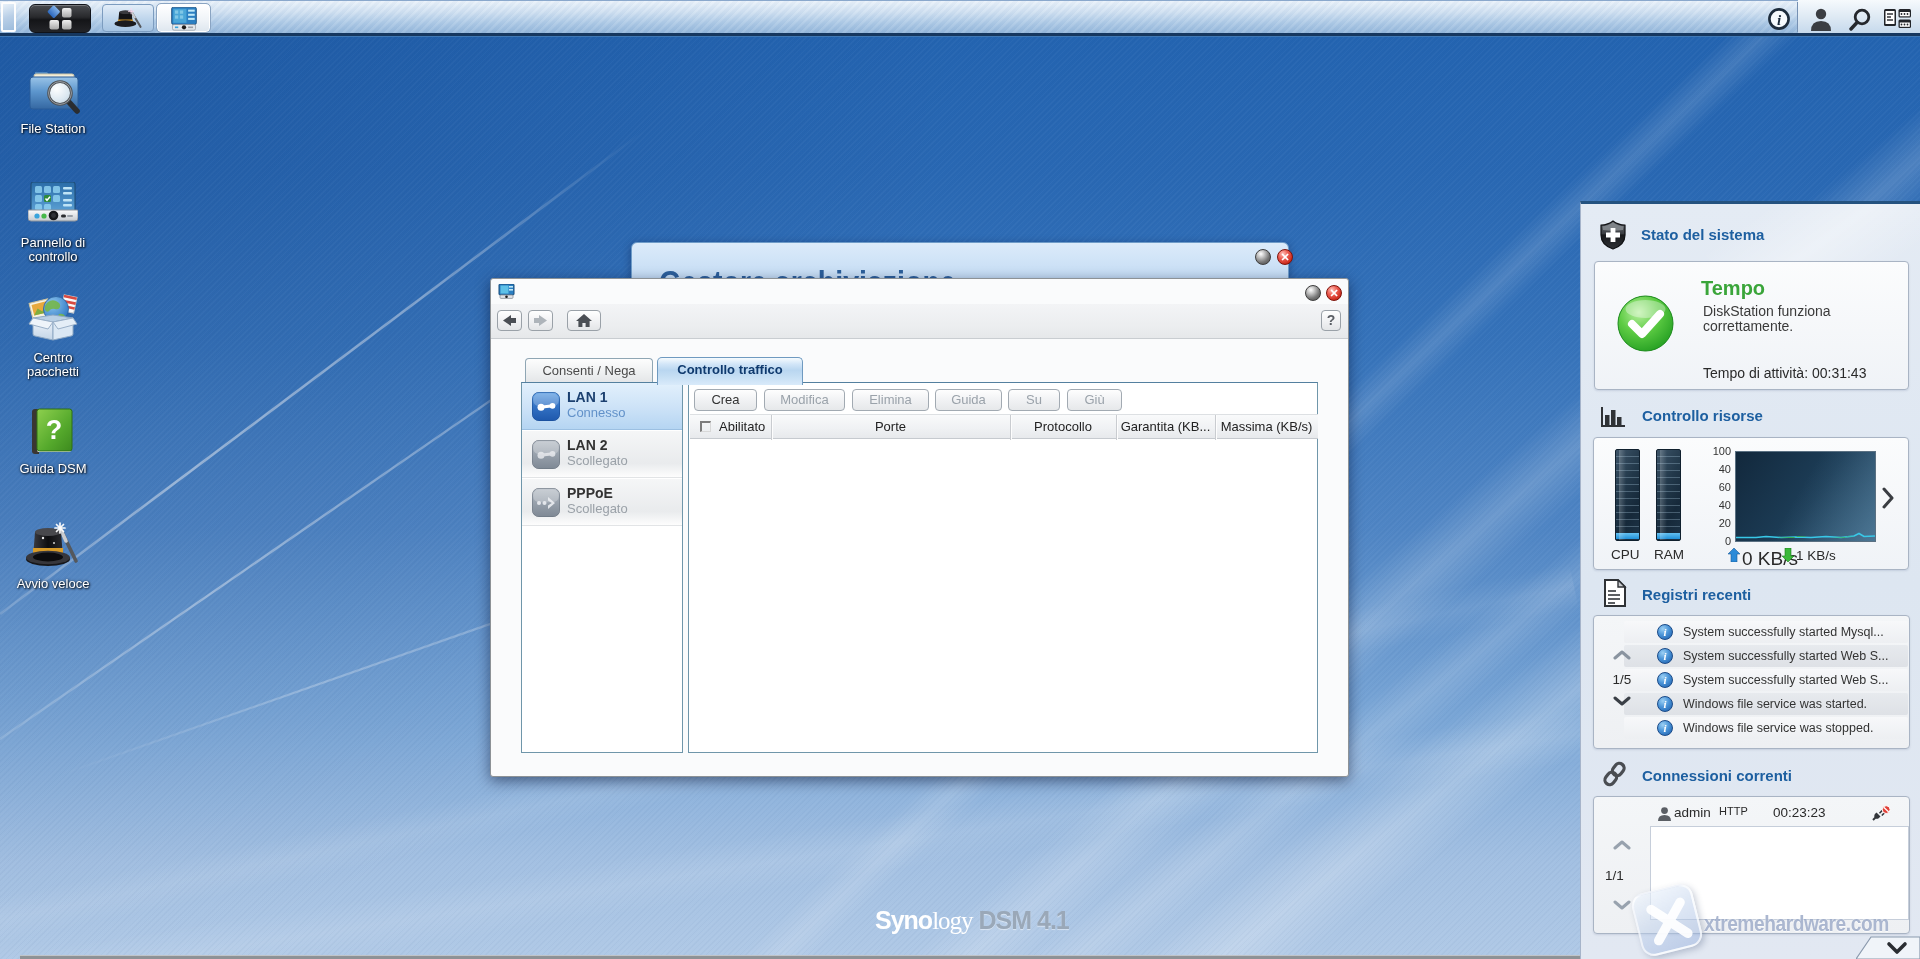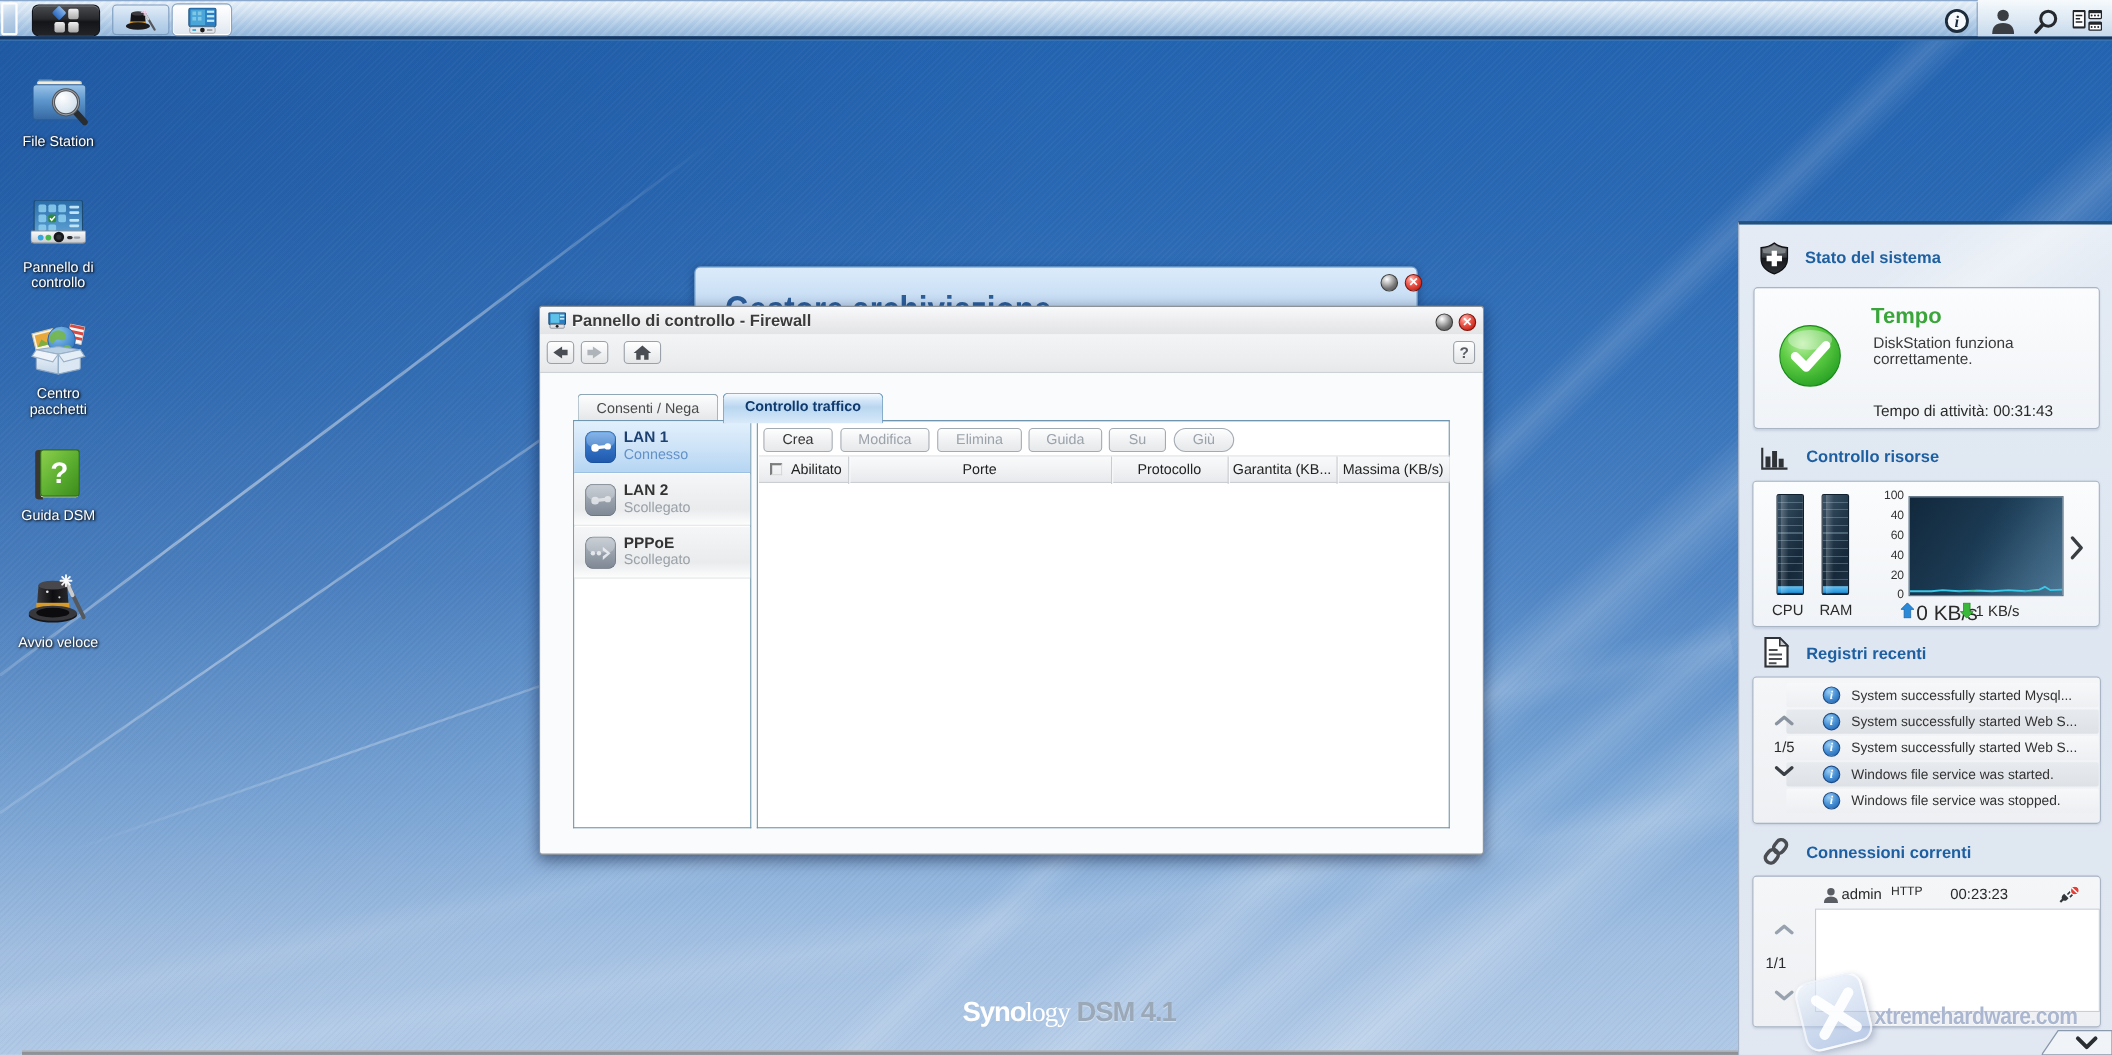--- a/index.html
+++ b/index.html
@@ -283,23 +283,20 @@
 <div class="dlabel" style="left:0px;top:577px;width:106px;">Avvio veloce</div>
 </div>
 
 <div id="bgwin">
   <div class="t">Gestore archiviazione</div>
   <div class="sphere sphgray" style="left:623px;top:6px;"></div>
   <div class="sphere sphred" style="left:645px;top:6px;">✕</div>
 </div>
 
 <div id="win">
-  <div id="wtitle">
-      <div class="txt">Pannello di controllo - Firewall</div>
-    </div>
   <svg class="abs" style="left:7px;top:5px;" width="17" height="16" viewBox="0 0 17 16">
     <rect x="1" y="0" width="15" height="11" rx="1" fill="#2b7fc2" stroke="#174a78" stroke-width="1"></rect>
     <rect x="2.5" y="1.5" width="8" height="8" fill="#5ec1e8"></rect>
     <rect x="11" y="2" width="4" height="1.6" fill="#bfe8f8"></rect>
       <rect x="11" y="5" width="4" height="1.6" fill="#bfe8f8"></rect>
     <rect x="2" y="11" width="13" height="3.4" rx="1" fill="#dfe3e8" stroke="#8a9098" stroke-width=".8"></rect>
     <circle cx="8.5" cy="12.7" r="1.3" fill="#1a1a1a"></circle>
   </svg>
   <div id="wtool"></div>
   <div class="navbtn" style="left:6px;width:25px;">
@@ -375,21 +372,21 @@
       <div class="lt1" style="color:#333;">PPPoE</div>
         <div class="lt2" style="color:#9aa1a8;">Scollegato</div>
     </div>
   </div>
   <div id="mainbox">
     <div class="tbtn" style="left:5px;width:63px;color:#333;">Crea</div>
     <div class="tbtn" style="left:75px;width:81px;color:#9aa2aa;">Modifica</div>
     <div class="tbtn" style="left:163px;width:77px;color:#9aa2aa;">Elimina</div>
     <div class="tbtn" style="left:246px;width:67px;color:#9aa2aa;">Guida</div>
     <div class="tbtn" style="left:319px;width:52px;color:#9aa2aa;">Su</div>
-    <div class="tbtn" style="left:378px;width:55px;color:#9aa2aa;border-radius:11px;">Giù</div>
+    <div class="tbtn" style="left:378px;width:55px;color:#9aa2aa;">Giù</div>
     <div id="thead">
       <div class="hsep" style="left:81px"></div>
       <div class="hsep" style="left:320px"></div>
       <div class="hsep" style="left:426px"></div>
       <div class="hsep" style="left:525px"></div>
       <div style="position:absolute;left:10px;top:6px;width:11px;height:11px;border-top:2px solid #7d7d7d;border-left:2px solid #7d7d7d;border-right:1px solid #d8d8d8;border-bottom:1px solid #d8d8d8;"></div>
       <div class="htxt" style="left:29px;">Abilitato</div>
       <div class="htxt" style="left:81px;width:239px;text-align:center;">Porte</div>
       <div class="htxt" style="left:320px;width:106px;text-align:center;">Protocollo</div>
       <div class="htxt" style="left:426px;width:99px;text-align:center;">Garantita (KB...</div>

